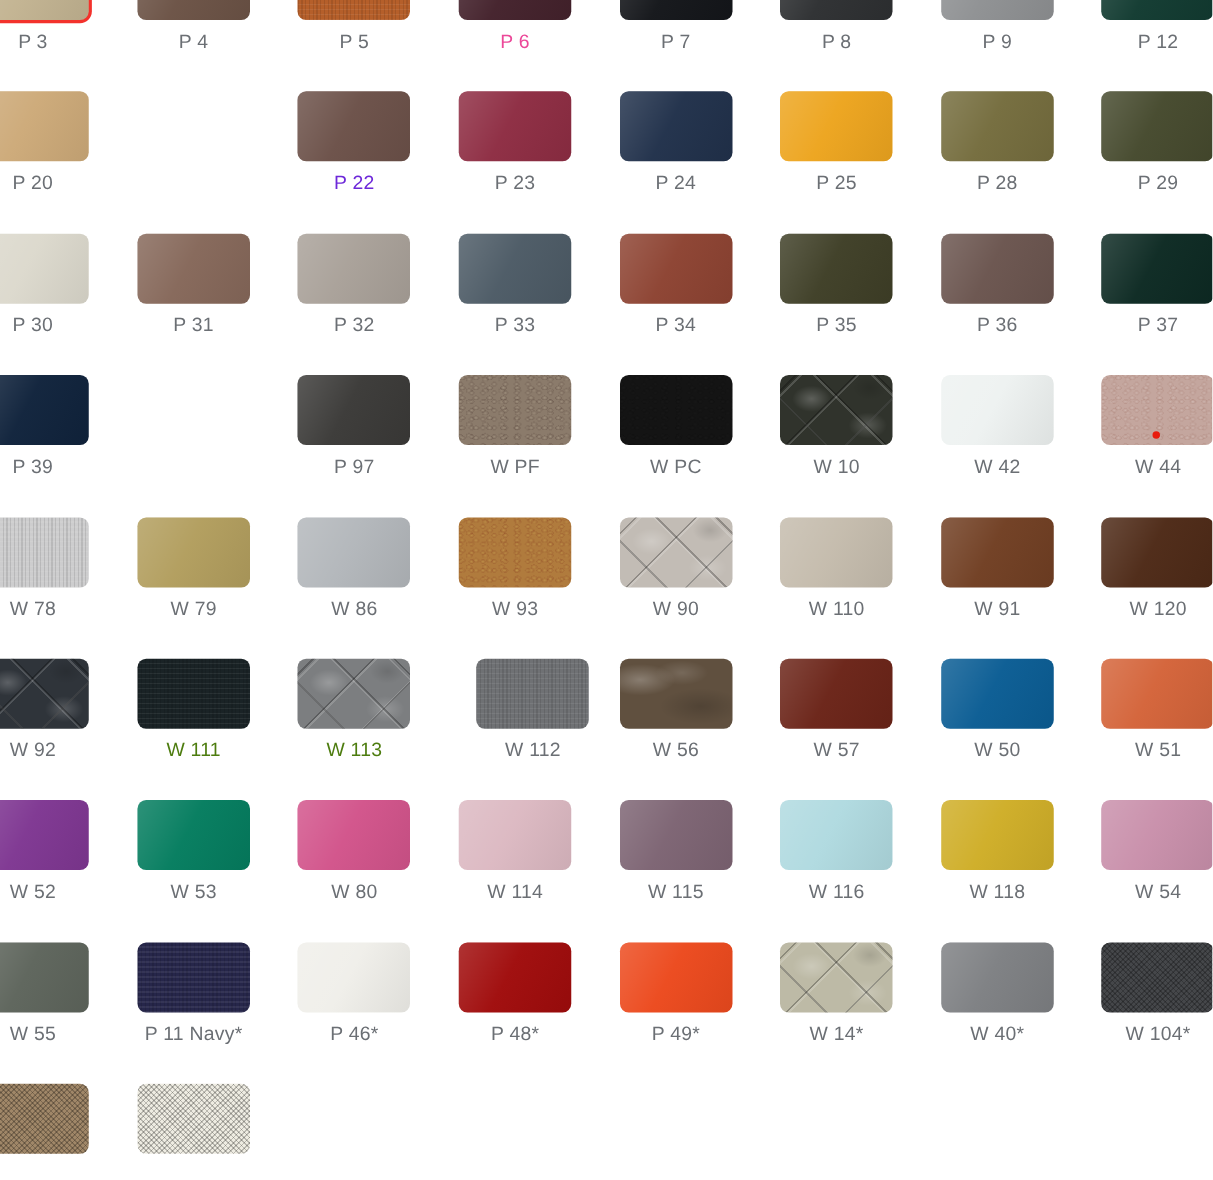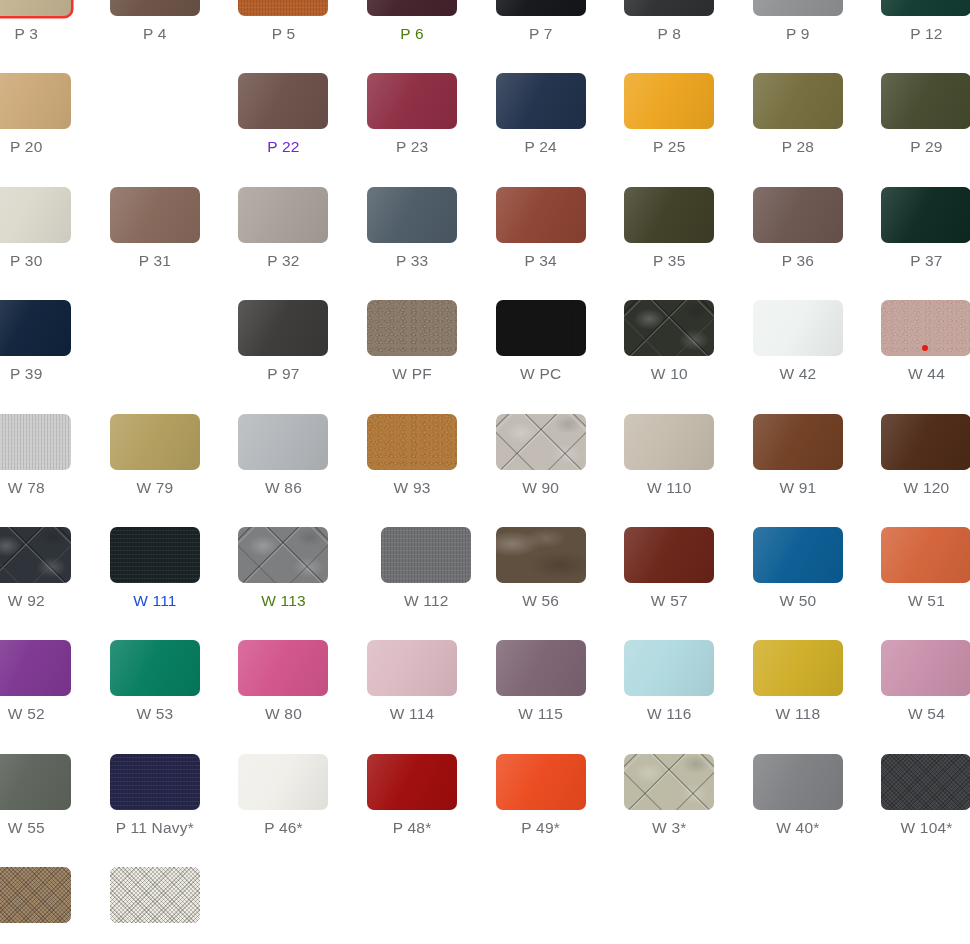--- a/index.html
+++ b/index.html
@@ -138,21 +138,21 @@
     <div class="swatch-cell" style="left: 90.6px; top: -40px;">
       <div class="swatch-chip tex-sheen" title="P 4" style="background: rgb(108, 83, 70);"></div>
       <div class="swatch-label" style="color: rgb(107, 111, 116);">P 4</div>
     </div>
     <div class="swatch-cell" style="left: 219.2px; top: -40px;">
       <div class="swatch-chip tex-grain" title="P 5" style="background: rgb(181, 95, 42);"></div>
       <div class="swatch-label" style="color: rgb(107, 111, 116);">P 5</div>
     </div>
     <div class="swatch-cell" style="left: 347.8px; top: -40px;">
       <div class="swatch-chip tex-sheen" title="P 6" style="background: rgb(68, 34, 44);"></div>
-      <div class="swatch-label" style="color: #4d7c0f; text-align: center;">P 6</div>
+      <div class="swatch-label" style="color: #ec4899; text-align: center;">P 6</div>
     </div>
     <div class="swatch-cell" style="left: 476.4px; top: -40px;">
       <div class="swatch-chip tex-sheen" title="P 7" style="background: rgb(20, 22, 26);"></div>
       <div class="swatch-label" style="color: rgb(107, 111, 116);">P 7</div>
     </div>
     <div class="swatch-cell" style="left: 605px; top: -40px;">
       <div class="swatch-chip tex-sheen" title="P 8" style="background: rgb(46, 48, 50);"></div>
       <div class="swatch-label" style="color: rgb(107, 111, 116);">P 8</div>
     </div>
     <div class="swatch-cell" style="left: 733.6px; top: -40px;">
@@ -282,21 +282,21 @@
     <div class="swatch-cell" style="left: 862.2px; top: 413.6px;">
       <div class="swatch-chip tex-sheen" title="W 120" style="background: rgb(78, 42, 23);"></div>
       <div class="swatch-label" style="color: rgb(107, 111, 116);">W 120</div>
     </div>
     <div class="swatch-cell" style="left: -38px; top: 527px;">
       <div class="swatch-chip tex-quilt" title="W 92" style="background: rgb(47, 52, 58);"></div>
       <div class="swatch-label" style="color: rgb(107, 111, 116);">W 92</div>
     </div>
     <div class="swatch-cell" style="left: 90.6px; top: 527px;">
       <div class="swatch-chip tex-grain" title="W 111" style="background: rgb(26, 35, 38);"></div>
-      <div class="swatch-label" style="color: #1d4ed8;">W 111</div>
+      <div class="swatch-label" style="color: #4d7c0f;">W 111</div>
     </div>
     <div class="swatch-cell" style="left: 219.2px; top: 527px;">
       <div class="swatch-chip tex-quilt" title="W 113" style="background: rgb(124, 126, 128);"></div>
       <div class="swatch-label" style="color: #4d7c0f;">W 113</div>
     </div>
     <div class="swatch-cell" style="left: 362px; top: 527px;">
       <div class="swatch-chip tex-grain" title="W 112" style="background: rgb(111, 113, 116);"></div>
       <div class="swatch-label" style="color: rgb(107, 111, 116);">W 112</div>
     </div>
     <div class="swatch-cell" style="left: 476.4px; top: 527px;">
@@ -362,21 +362,21 @@
     <div class="swatch-cell" style="left: 347.8px; top: 753.8px;">
       <div class="swatch-chip tex-sheen" title="P 48*" style="background: rgb(160, 12, 12);"></div>
       <div class="swatch-label" style="color: rgb(107, 111, 116);">P 48*</div>
     </div>
     <div class="swatch-cell" style="left: 476.4px; top: 753.8px;">
       <div class="swatch-chip tex-sheen" title="P 49*" style="background: rgb(236, 74, 30);"></div>
       <div class="swatch-label" style="color: rgb(107, 111, 116);">P 49*</div>
     </div>
     <div class="swatch-cell" style="left: 605px; top: 753.8px;">
       <div class="swatch-chip tex-quilt" title="W 11*" style="background: rgb(189, 186, 166);"></div>
-      <div class="swatch-label" style="color: rgb(107, 111, 116);">W 3*</div>
+      <div class="swatch-label" style="color: rgb(107, 111, 116);">W 14*</div>
     </div>
     <div class="swatch-cell" style="left: 733.6px; top: 753.8px;">
       <div class="swatch-chip tex-sheen" title="W 40*" style="background: rgb(126, 128, 131);"></div>
       <div class="swatch-label" style="color: rgb(107, 111, 116);">W 40*</div>
     </div>
     <div class="swatch-cell" style="left: 862.2px; top: 753.8px;">
       <div class="swatch-chip tex-weave" title="W 104*" style="background: rgb(69, 71, 74);"></div>
       <div class="swatch-label" style="color: rgb(107, 111, 116);">W 104*</div>
     </div>
     <div class="swatch-cell" style="left: -38px; top: 867.2px;">

